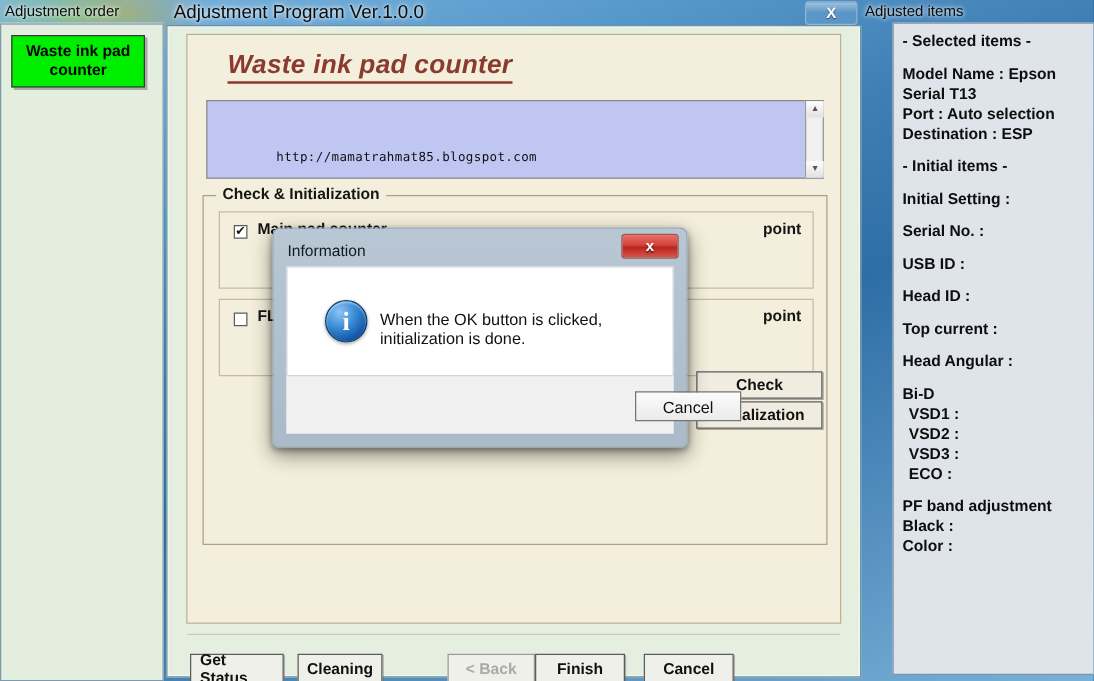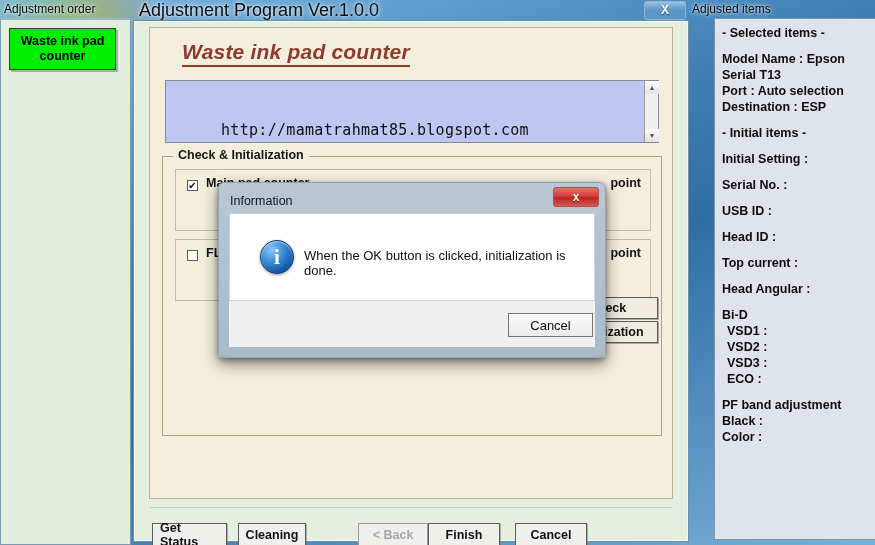--- a/index.html
+++ b/index.html
@@ -57,21 +57,21 @@
     cursor:pointer;
   }
 
   
   .main-window {
     position:absolute; left:131px; top:0px; width:560px; height:545px;
     z-index: 5;
   }
   .mw-titlebar {
     position:absolute; left:0; top:0; width:560px; height:20px;
-    font-size:18px; color:#0c0c0c; line-height:20px; padding-left:8px;
+    font-size:15px; color:#0c0c0c; line-height:20px; padding-left:8px;
     box-sizing:border-box;
     text-shadow: 0 0 3px rgba(255,255,255,.9), 0 0 7px rgba(255,255,255,.75);
   }
   .mw-close {
     position:absolute; right:5px; top:1px; width:40px; height:17px;
     border:1px solid #93b6d3; border-radius:3px;
     background: linear-gradient(180deg, rgba(255,255,255,.45), rgba(255,255,255,.08) 48%, rgba(120,170,210,.35));
     color:#fff; font-size:12px; font-weight:bold; text-align:center; line-height:16px;
     text-shadow: 0 1px 1px rgba(0,0,0,.55);
     cursor:pointer;
@@ -102,21 +102,21 @@
   
   .notes-box {
     position:absolute; left:15px; top:52px; width:494px; height:63px;
     background:#bfc6f2;
     border:1px solid #8a8a8a;
     box-sizing:border-box;
   }
   .notes-text {
     position:absolute; left:55px; top:40px;
     font-family:"DejaVu Sans Mono", monospace;
-    font-size:15px; color:#111; letter-spacing:.3px;
+    font-size:10px; color:#111; letter-spacing:.3px;
   }
   .vscroll {
     position:absolute; right:0px; top:0px; width:14px; height:100%;
     background:#f0f0f0; border-left:1px solid #9a9a9a;
     box-sizing:border-box;
   }
   .vscroll .arrow {
     position:absolute; left:0; width:14px; height:13px;
     background:linear-gradient(180deg,#fdfdfd,#e2e2e2);
     display:flex; align-items:center; justify-content:center;
@@ -233,21 +233,21 @@
   .rp-scroll .arrow {
     position:absolute; left:0; width:13px; height:13px;
     display:flex; align-items:center; justify-content:center;
     font-size:7px; color:#667; cursor:pointer;
   }
   .rp-scroll .arrow.up { top:1px; }
   .rp-scroll .arrow.down { bottom:1px; }
 
   
   .dlg {
-    position:absolute; left:218px; top:182px; width:388px; height:176px;
+    position:absolute; left:218px; top:182px; width:332px; height:176px;
     z-index:40;
     border:1px solid #8da4b8;
     border-radius:6px 6px 4px 4px;
     background: linear-gradient(180deg,#b9c7d4 0%,#a9bac9 100%);
     box-shadow: 0 6px 16px rgba(0,0,0,.45), 0 2px 5px rgba(0,0,0,.35);
     box-sizing:border-box;
     padding:2px;
   }
   .dlg-title {
     position:absolute; left:11px; top:11px;

